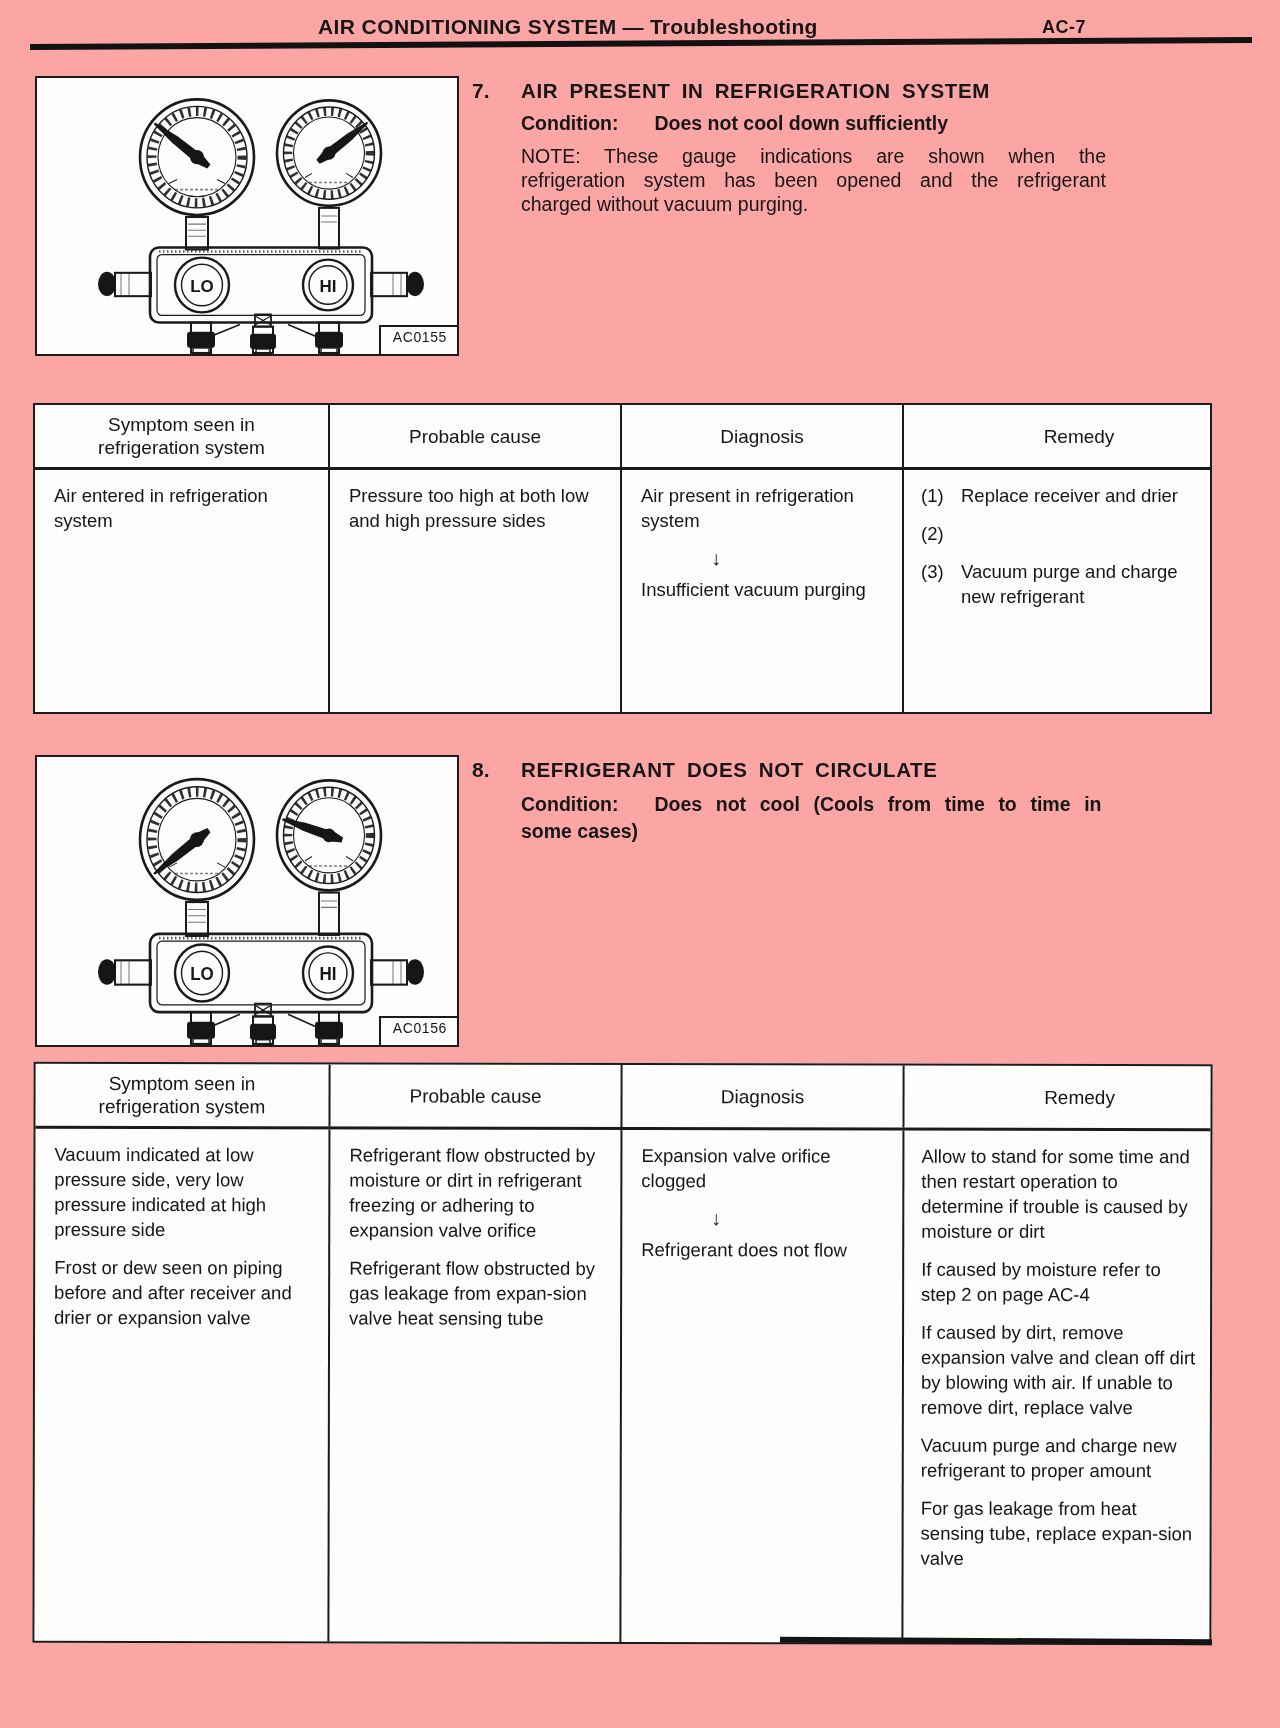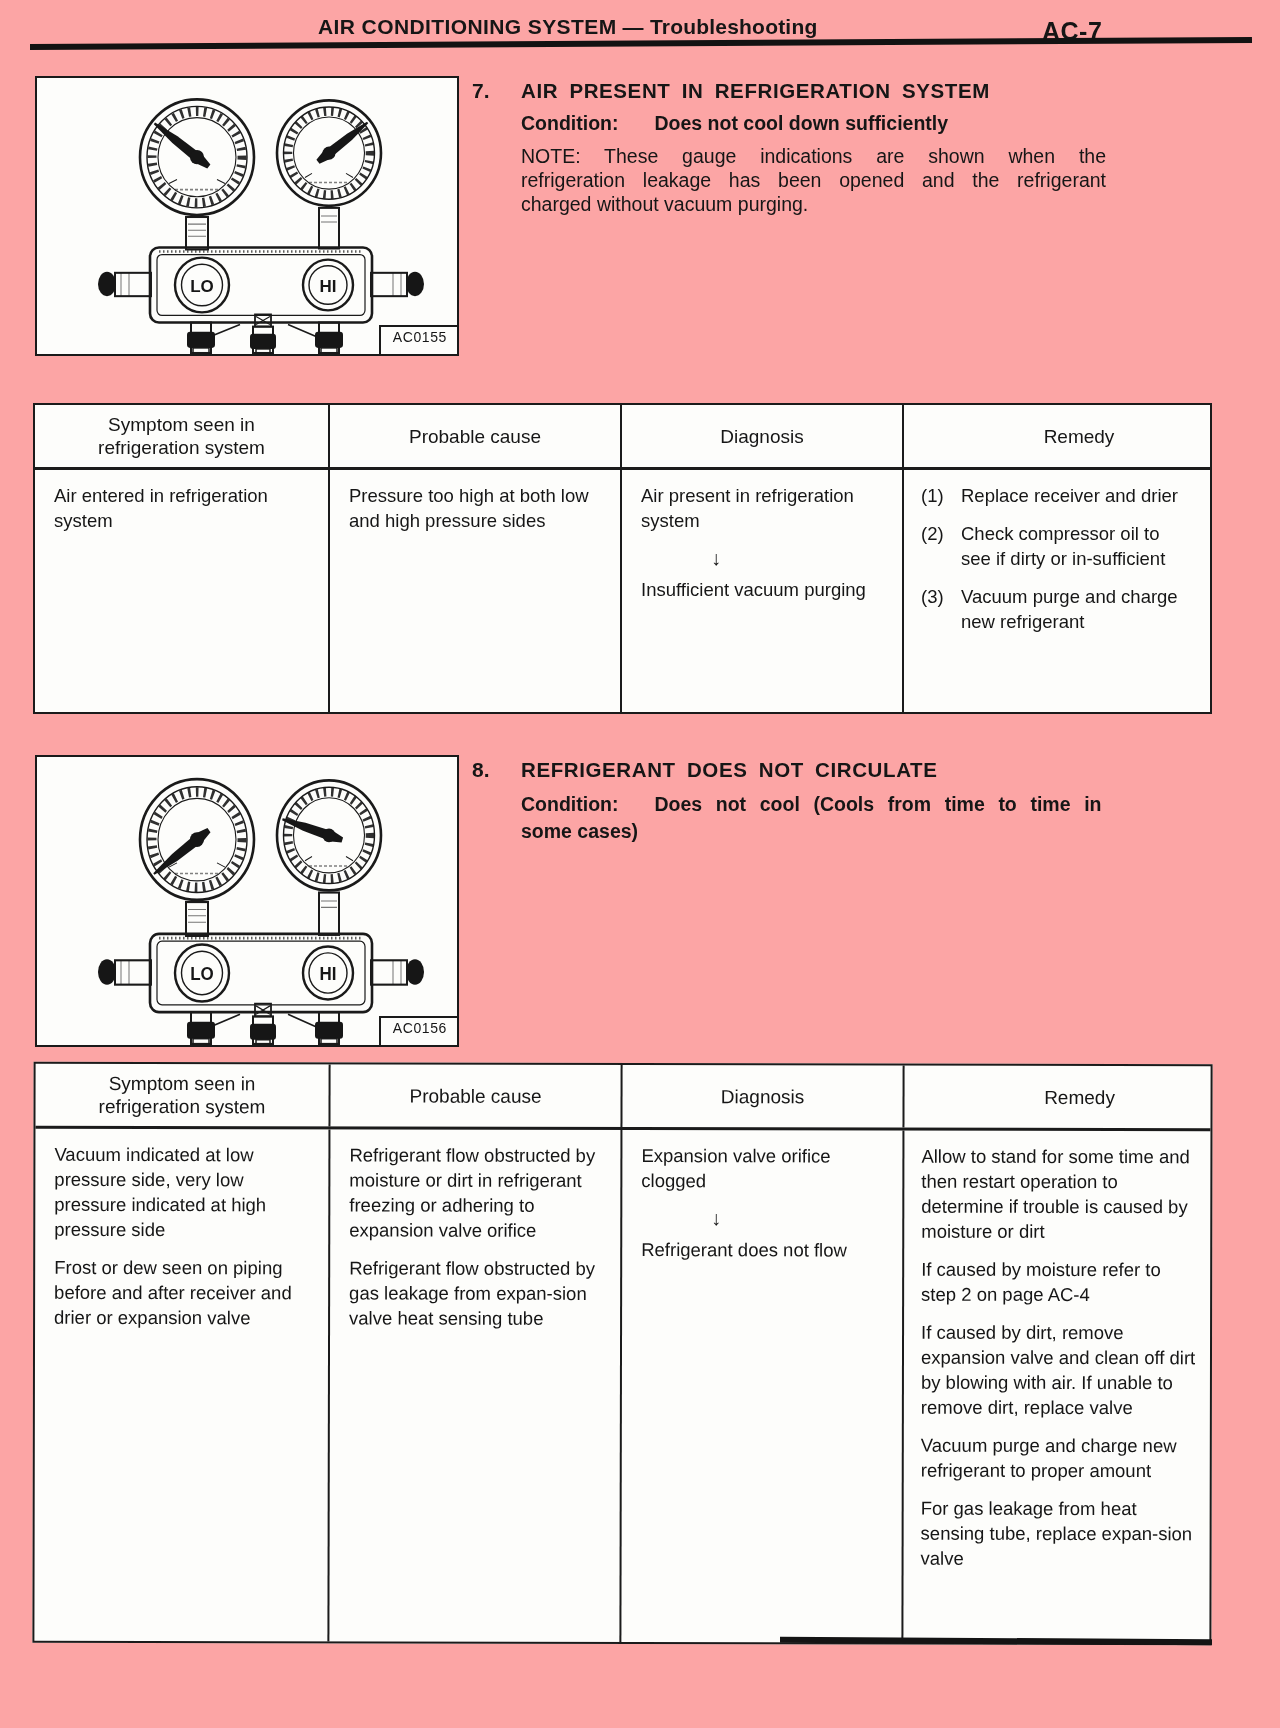--- a/index.html
+++ b/index.html
@@ -16,21 +16,21 @@
   }
   
   .htitle{
     position:absolute;left:318px;top:15px;
     font-size:21px;font-weight:700;letter-spacing:.4px;white-space:nowrap;
   }
   .htitle .hsep{font-weight:700;padding:0 6px;}
   .htitle .hsub{font-weight:700;letter-spacing:.2px;}
   .hpage{
     position:absolute;left:1042px;top:17px;
-    font-size:25px;font-weight:700;letter-spacing:.5px;
+    font-size:18px;font-weight:700;letter-spacing:.5px;
   }
   .hrule{
     position:absolute;left:30px;top:44px;width:1222px;height:6px;
     background:#121212;transform:rotate(-0.33deg);transform-origin:left center;
   }
   
   .figbox{
     position:absolute;border:2.5px solid #1a1a1a;background:#fdfdfb;
   }
   #fig1{left:35px;top:76px;width:420px;height:276px;}
@@ -190,21 +190,21 @@
 
   <div class="secnum" id="s7-num">7.</div>
   <div class="sectitle" id="s7-title">AIR PRESENT IN REFRIGERATION SYSTEM</div>
   <div class="condrow" id="s7-cond">
     <span class="condlabel">Condition:</span>
     <span class="condgap"></span>
     <span class="condtext">Does not cool down sufficiently</span>
   </div>
   <div class="note">
     <div class="jline">NOTE: These gauge indications are shown when the</div>
-    <div class="jline">refrigeration leakage has been opened and the refrigerant</div>
+    <div class="jline">refrigeration system has been opened and the refrigerant</div>
     <div class="jline last">charged without vacuum purging.</div>
   </div>
 
   <div class="tbl" id="tbl1">
     <div class="hrow">
       <div class="hcell first">
           <span class="hwrap">Symptom seen in refrigeration system</span>
         </div>
       <div class="hcell">
           <span class="hwrap">Probable cause</span>
@@ -228,21 +228,20 @@
         <div class="arrow">↓</div>
         <p>Insufficient vacuum purging</p>
       </div>
       <div class="bcell remedy">
         <div class="ritem">
           <span class="rnum">(1)</span>
           <span class="rtext">Replace receiver and drier</span>
         </div>
         <div class="ritem">
           <span class="rnum">(2)</span>
-          <span class="rtext">Check compressor oil to see if dirty or in-sufficient</span>
         </div>
         <div class="ritem">
           <span class="rnum">(3)</span>
           <span class="rtext">Vacuum purge and charge new refrigerant</span>
         </div>
       </div>
     </div>
   </div>
 
   <div class="figbox" id="fig2">

